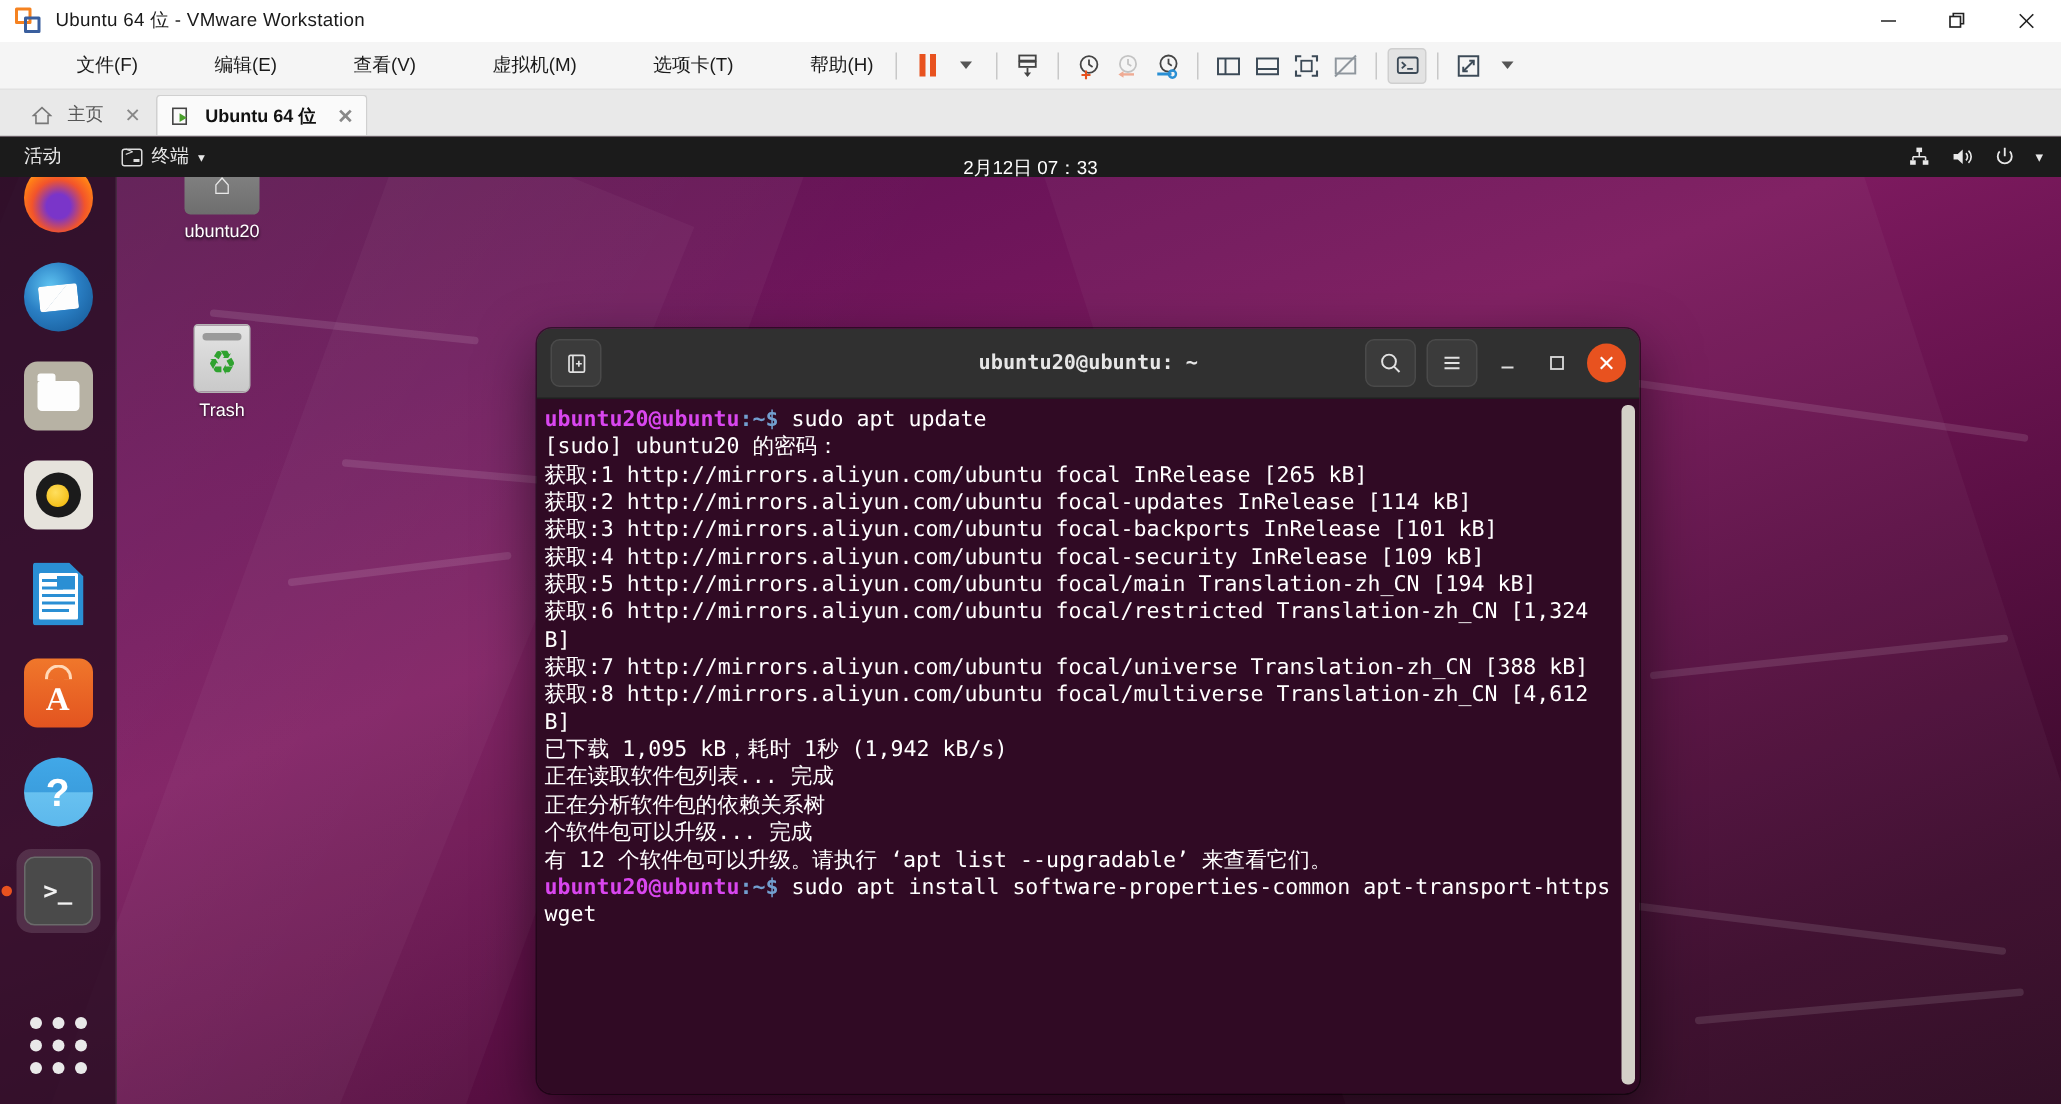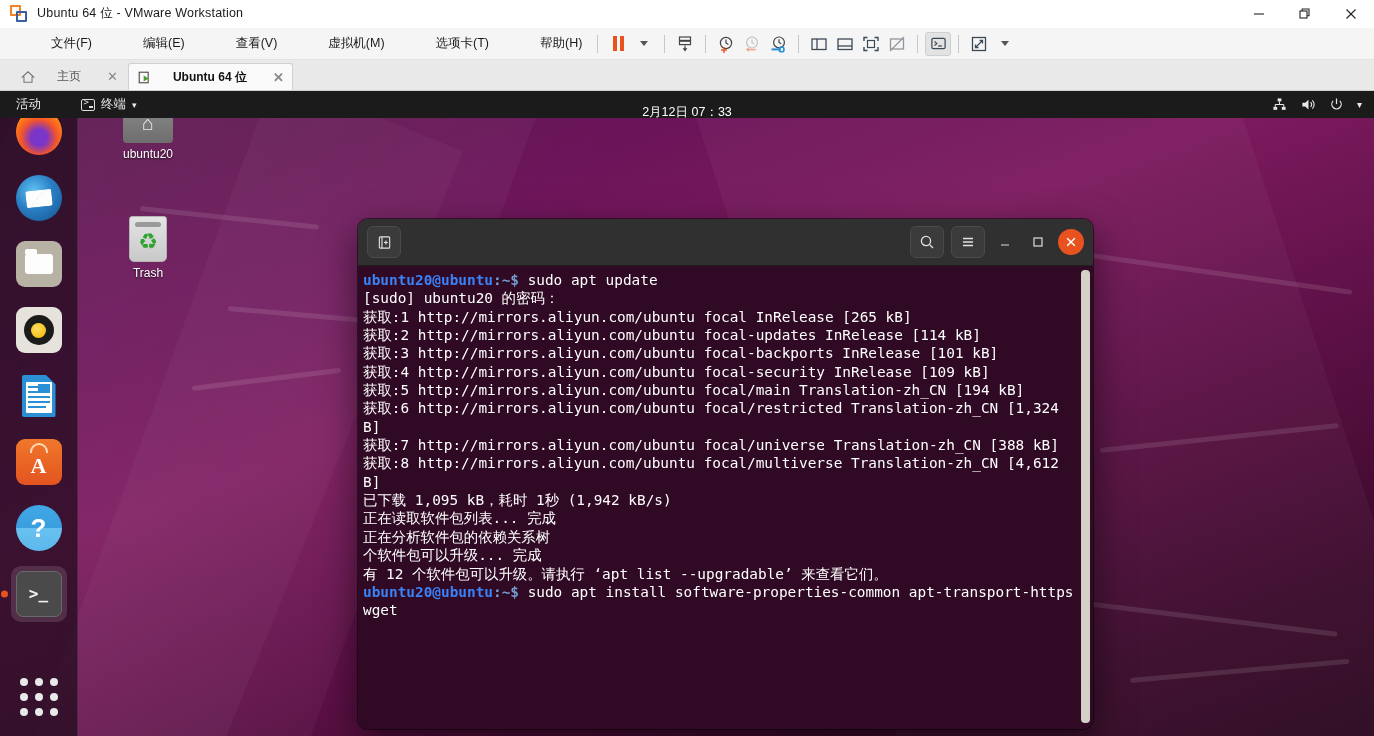--- a/index.html
+++ b/index.html
@@ -81,21 +81,21 @@
 
   
   .vm-tabstrip {
     height: 31px; flex: 0 0 31px;
     background: #e9e9e9;
     display: flex; align-items: flex-end;
     padding-left: 12px;
     border-bottom: 1px solid #d0d0d0;
   }
   .vm-tab {
-    height: 27px; display: flex; align-items: center; gap: 22px;
+    height: 27px; display: flex; align-items: center; gap: 10px;
     padding: 0 8px 0 9px; font-size: 12px; color: #333;
     border-radius: 3px 3px 0 0; margin-right: 2px;
   }
   .vm-tab.inactive { background: transparent; color: #555; }
   .vm-tab.active {
     background: #fafafa; color: #111; font-weight: bold;
     border: 1px solid #d0d0d0; border-bottom: none;
   }
   .vm-tab .tabclose { color: #888; font-size: 13px; margin-left: 4px; }
   .home-icon { width: 14px; height: 14px; }
@@ -337,21 +337,21 @@
   }
   .term-body {
     flex: 1 1 auto; background: #300a24; position: relative;
     padding: 5px 12px 6px 5px; overflow: hidden;
   }
   .term-text {
     font-family: "DejaVu Sans Mono", monospace;
     font-size: 14.4px; line-height: 18.35px;
     color: #ffffff; white-space: pre-wrap; word-break: break-all;
   }
-  .term-text .user { color: #3b82f6; font-weight: bold; }
+  .term-text .user { color: #d946ef; font-weight: bold; }
   .term-text .path { color: #729fcf; font-weight: bold; }
   .term-scroll {
     position: absolute; right: 3px; top: 4px; width: 9px; bottom: 6px;
   }
   .term-scroll .thumb {
     position: absolute; left: 0; top: 0; width: 9px; height: 100%;
     background: #d4d0c8; border-radius: 4px;
   }
 
   
@@ -663,20 +663,21 @@
       <div class="term-head">
         <div class="term-hbtn">
           <svg width="15" height="15" viewBox="0 0 16 16">
             <rect x="2.5" y="2" width="11" height="12" rx="1" fill="none" stroke="#e2e2e2" stroke-width="1.2"></rect>
             <line x1="9.6" y1="8" x2="9.6" y2="8" stroke="#e2e2e2" stroke-width="1.2"></line>
             <line x1="7.4" y1="8" x2="11.6" y2="8" stroke="#e2e2e2" stroke-width="1.2"></line>
             <line x1="9.5" y1="5.9" x2="9.5" y2="10.1" stroke="#e2e2e2" stroke-width="1.2"></line>
             <line x1="5.3" y1="2" x2="5.3" y2="14" stroke="#e2e2e2" stroke-width="1.2"></line>
           </svg>
         </div>
+        <div class="term-title">ubuntu20@ubuntu: ~</div>
         <div class="term-head-right">
           <div class="term-hbtn">
             <svg width="16" height="16" viewBox="0 0 16 16">
               <circle cx="7" cy="7" r="4.6" fill="none" stroke="#e2e2e2" stroke-width="1.3"></circle>
               <line x1="10.4" y1="10.4" x2="14" y2="14" stroke="#e2e2e2" stroke-width="1.3"></line>
             </svg>
           </div>
           <div class="term-hbtn">
             <svg width="16" height="16" viewBox="0 0 16 16">
               <line x1="3" y1="4.5" x2="13" y2="4.5" stroke="#e2e2e2" stroke-width="1.4"></line>

